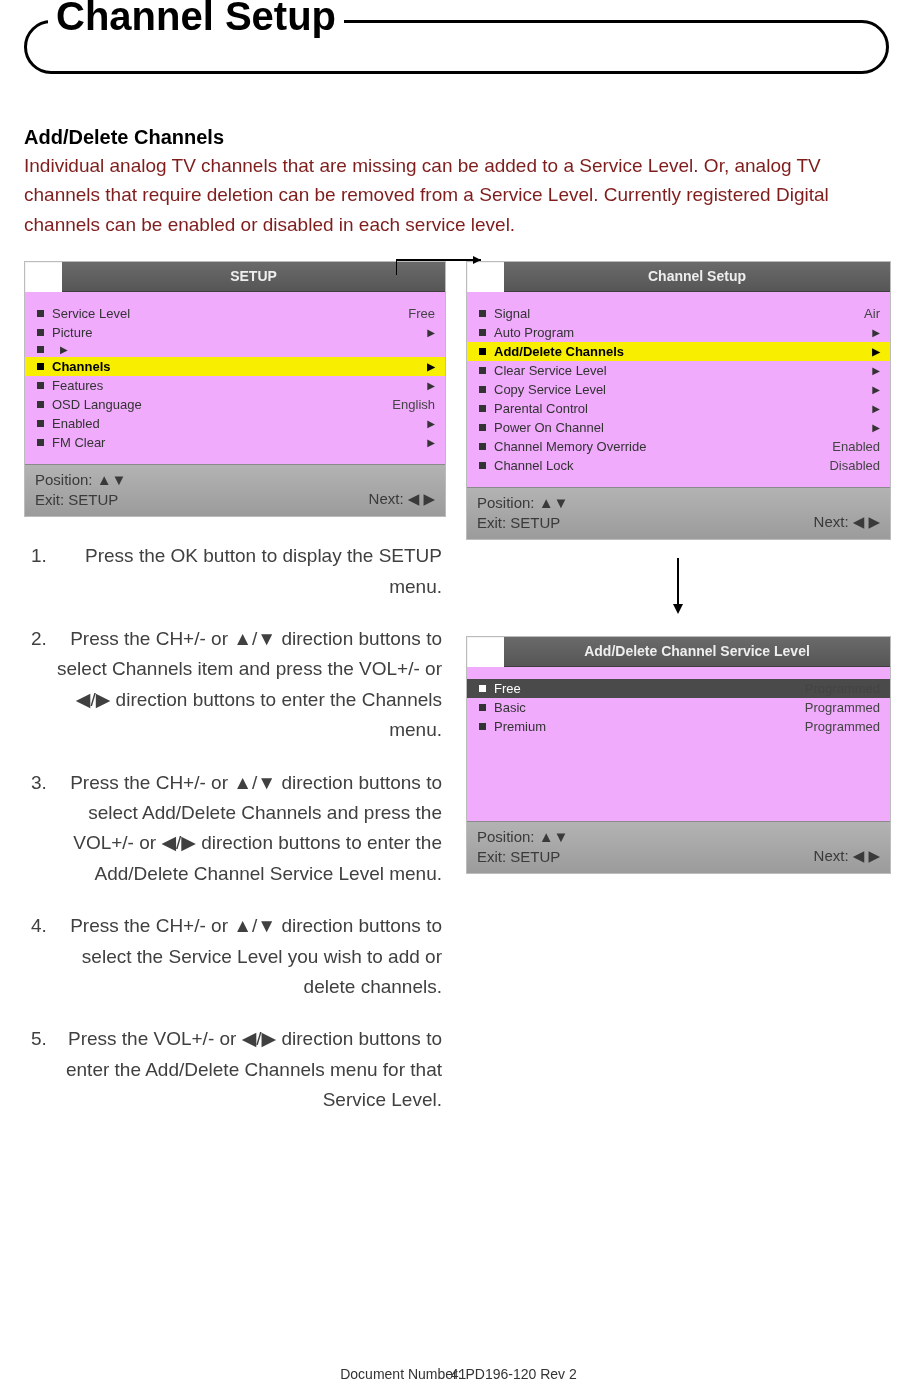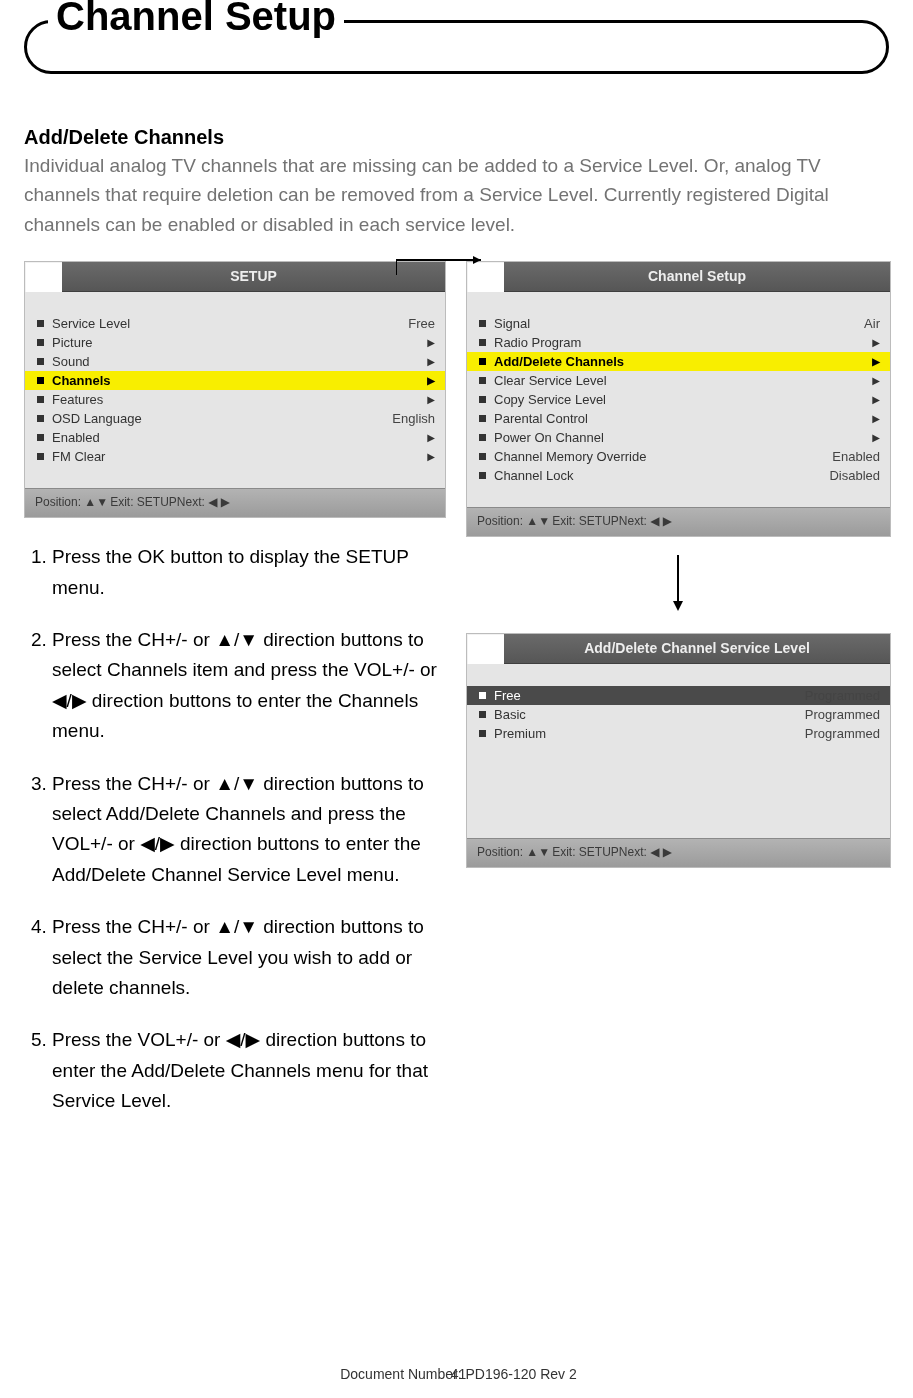--- a/index.html
+++ b/index.html
@@ -15,45 +15,45 @@
     --border:#bcbcbc;
   }
   html,body{margin:0;padding:0;background:#fff;color:#000;font-family:Arial,Helvetica,sans-serif;}
   .page{width:913px;min-height:1398px;margin:0 auto;position:relative;box-sizing:border-box;padding:0 24px;}
   
   .sec-header{position:relative;height:70px;margin-top:2px;}
   .sec-title{position:absolute;left:24px;top:-8px;background:#fff;padding:0 8px;font-size:40px;font-weight:700;color:#000;}
   .sec-box{position:absolute;left:0;right:0;top:18px;height:48px;border:3px solid #000;border-radius:28px;}
   
   .subhead{margin-top:54px;font-size:20px;font-weight:700;color:#000;}
-  .body-text{font-size:19px;line-height:1.55;color:#737373;margin-top:2px;}
+  .body-text{font-size:19px;line-height:1.55;color:#7f1d1d;margin-top:2px;}
   
   .cols{display:flex;gap:22px;align-items:flex-start;margin-top:22px;}
   .col-left{flex:0 0 420px;}
   .col-right{flex:1;}
   
   .panel{width:100%;border:1px solid var(--border);font-size:13px;box-shadow:0 0 0 1px rgba(0,0,0,.05) inset;}
   .panel-header{background:linear-gradient(#6a6a6a,#565656);color:#eee;text-align:center;padding:6px 0 7px;font-weight:600;border-bottom:1px solid #3f3f3f;font-size:14px;margin-left:37px;}
-  .panel-body{background:#e5e5e5;padding:22px 0;}
+  .panel-body{background:#f0abfc;padding:12px 0;}
   .row{display:flex;align-items:center;padding:2px 10px 2px 12px;color:#333;}
   .row .bullet{width:7px;height:7px;background:#333;margin-right:8px;flex:0 0 auto;}
   .row .label{flex:1;}
   .row .value{color:#444;white-space:nowrap;margin-left:8px;}
   .row.hl{background:var(--highlight);color:#000;font-weight:700;}
   .row.hl .bullet{background:#000;}
   .row.sel-dark{background:var(--sel-dark);color:#fff;}
   .row.sel-dark .bullet{background:#fff;}
   .caret{margin-left:8px;font-size:11px;color:#333;}
   .row.hl .caret{color:#000;}
-  .panel-footer{background:linear-gradient(#b3b3b3,#9b9b9b);color:#3a3a3a;padding:6px 10px 8px;display:flex;flex-direction:row;gap:2px;border-top:1px solid #8a8a8a;font-size:12px;}
+  .panel-footer{background:linear-gradient(#b3b3b3,#9b9b9b);color:#3a3a3a;padding:6px 10px 8px;display:flex;flex-direction:column;gap:2px;border-top:1px solid #8a8a8a;font-size:15px;}
   .pf-row{display:flex;justify-content:space-between;}
   .pf-left{display:flex;align-items:center;gap:2px;}
   .pf-right{display:flex;align-items:center;gap:2px;text-align:center;}
   
-  ol.steps{margin:24px 0 0 0;padding-left:28px;font-size:19px;line-height:1.6;color:#000000;}
+  ol.steps{margin:24px 0 0 0;padding-left:28px;font-size:19px;line-height:1.6;color:#404040;text-align:right;}
   ol.steps li{margin-bottom:22px;padding-right:2px;}
   
   .link-arrow{position:relative;height:0;}
   .link-arrow svg{position:absolute;}
   .down-arrow-wrap{display:flex;justify-content:center;margin:18px 0 18px;}
   .down-arrow-wrap svg{display:block;}
   
   .doc-footer{position:absolute;bottom:18px;left:28px;right:24px;display:flex;justify-content:center;font-size:14px;color:#333;}
   .doc-footer .center{position:absolute;left:50%;transform:translateX(-50%);}
   .panel-wrap{position:relative;}
@@ -84,21 +84,20 @@
                 <span class="label">Service Level</span>
                 <span class="value">Free</span>
               </div>
               <div class="row">
                 <span class="bullet"></span>
                 <span class="label">Picture</span>
                 <span class="caret tri">▶</span>
               </div>
               <div class="row">
                 <span class="bullet"></span>
-                <span class="label">Sound</span>
                 <span class="caret tri">▶</span>
               </div>
               <div class="row hl">
                 <span class="bullet"></span>
                 <span class="label">Channels</span>
                 <span class="caret tri">▶</span>
               </div>
               <div class="row">
                 <span class="bullet"></span>
                 <span class="label">Features</span>
@@ -153,21 +152,21 @@
       <div class="panel">
         <div class="panel-header">Channel Setup</div>
         <div class="panel-body" id="channel-body">
             <div class="row">
               <span class="bullet"></span>
               <span class="label">Signal</span>
               <span class="value">Air</span>
             </div>
             <div class="row">
               <span class="bullet"></span>
-              <span class="label">Radio Program</span>
+              <span class="label">Auto Program</span>
               <span class="caret tri">▶</span>
             </div>
             <div class="row hl">
               <span class="bullet"></span>
               <span class="label">Add/Delete Channels</span>
               <span class="caret tri">▶</span>
             </div>
             <div class="row">
               <span class="bullet"></span>
               <span class="label">Clear Service Level</span>

